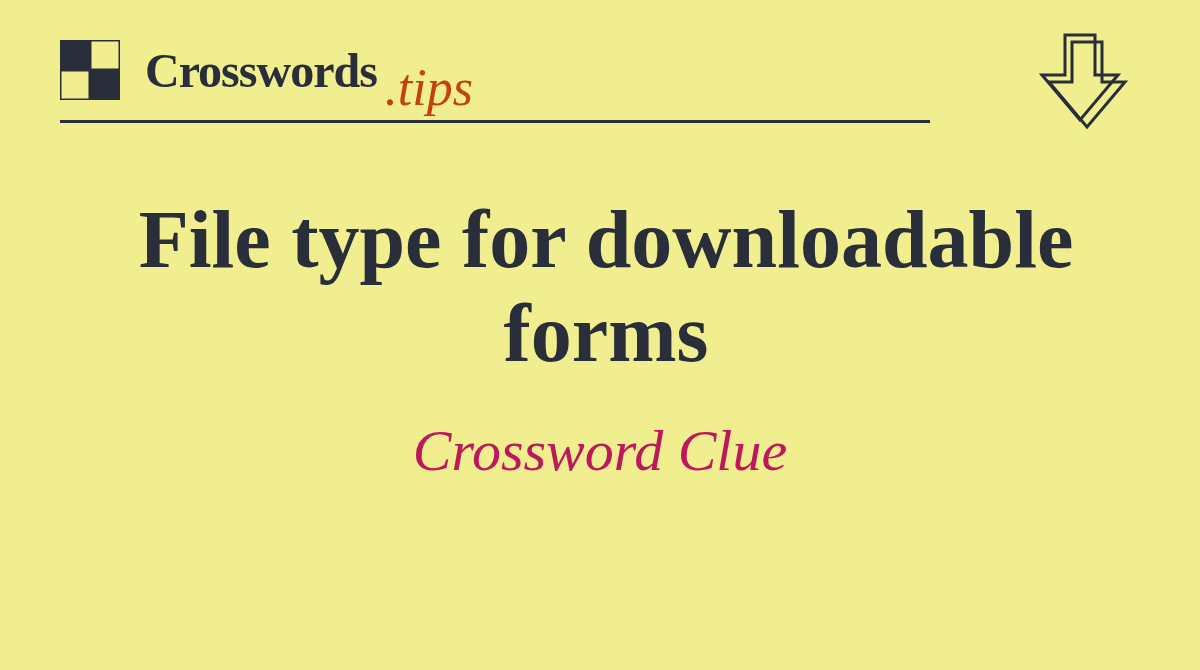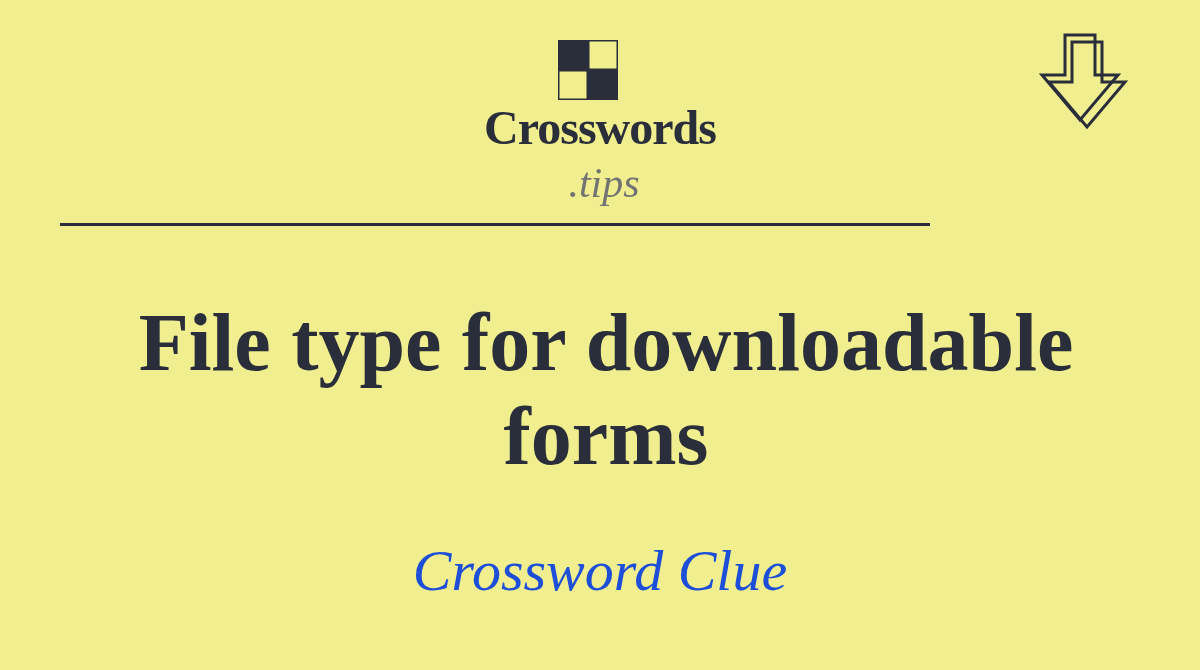--- a/index.html
+++ b/index.html
@@ -15,46 +15,45 @@
       font-family: Georgia, 'Times New Roman', serif;
       position: relative;
       overflow: hidden;
     }
     
     .header {
       display: flex;
       align-items: center;
       padding: 40px 60px 20px 60px;
       position: relative;
-      flex-direction: column;
     }
     
     .logo-icon {
       width: 60px;
       height: 60px;
       margin-right: 25px;
       flex-shrink: 0;
     }
     
     .brand-name {
       font-size: 48px;
       font-weight: bold;
       color: #2a2e3a;
       font-family: Georgia, serif;
       letter-spacing: -1px;
     }
     
     .brand-tips {
-      font-size: 42px;
-      color: #737373;
+      font-size: 52px;
+      color: #c2410c;
       font-family: 'Brush Script MT', cursive;
       font-style: italic;
       margin-left: 8px;
       position: relative;
-      top: 4px;
+      top: 17px;
     }
     
     .download-icon {
       position: absolute;
       right: 70px;
       top: 30px;
       width: 100px;
       height: 110px;
     }
     
@@ -76,22 +75,22 @@
       color: #2a2e3a;
       line-height: 1.15;
       font-family: Georgia, 'Times New Roman', serif;
       padding: 0 40px;
       margin-left: 12px;
     }
     
     .subtitle {
       font-size: 58px;
       font-style: italic;
-      color: #1d4ed8;
-      margin-top: 52px;
+      color: #be185d;
+      margin-top: 35px;
       font-family: Georgia, 'Times New Roman', serif;
     }
   </style>
 </head>
 <body>
 
 <div class="header">
   <div class="logo-icon">
     <svg width="60" height="60" viewBox="0 0 60 60">
       <rect x="0" y="0" width="30" height="30" fill="#2a2e3a"></rect>

